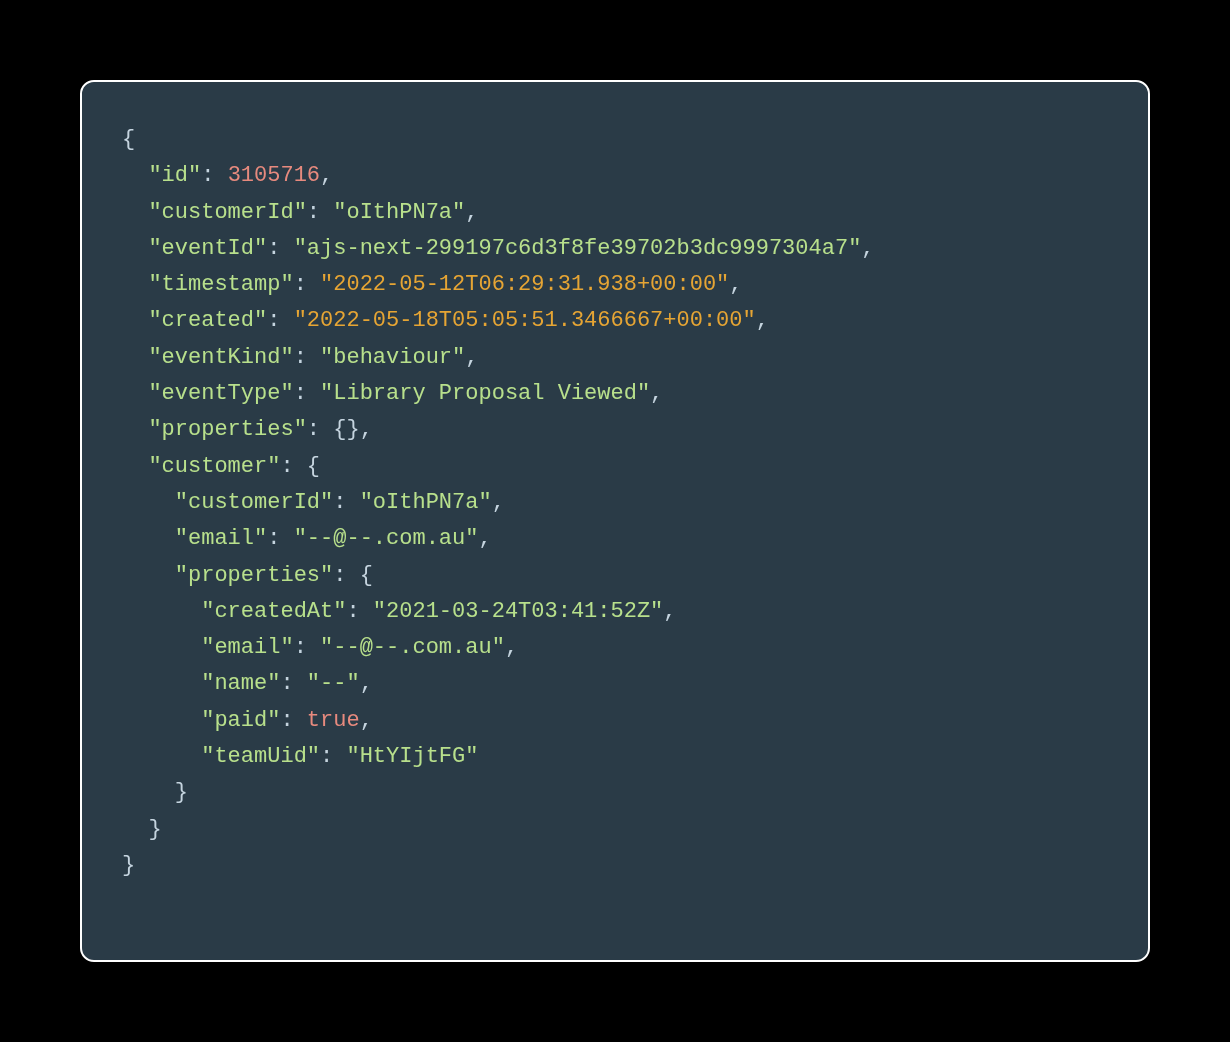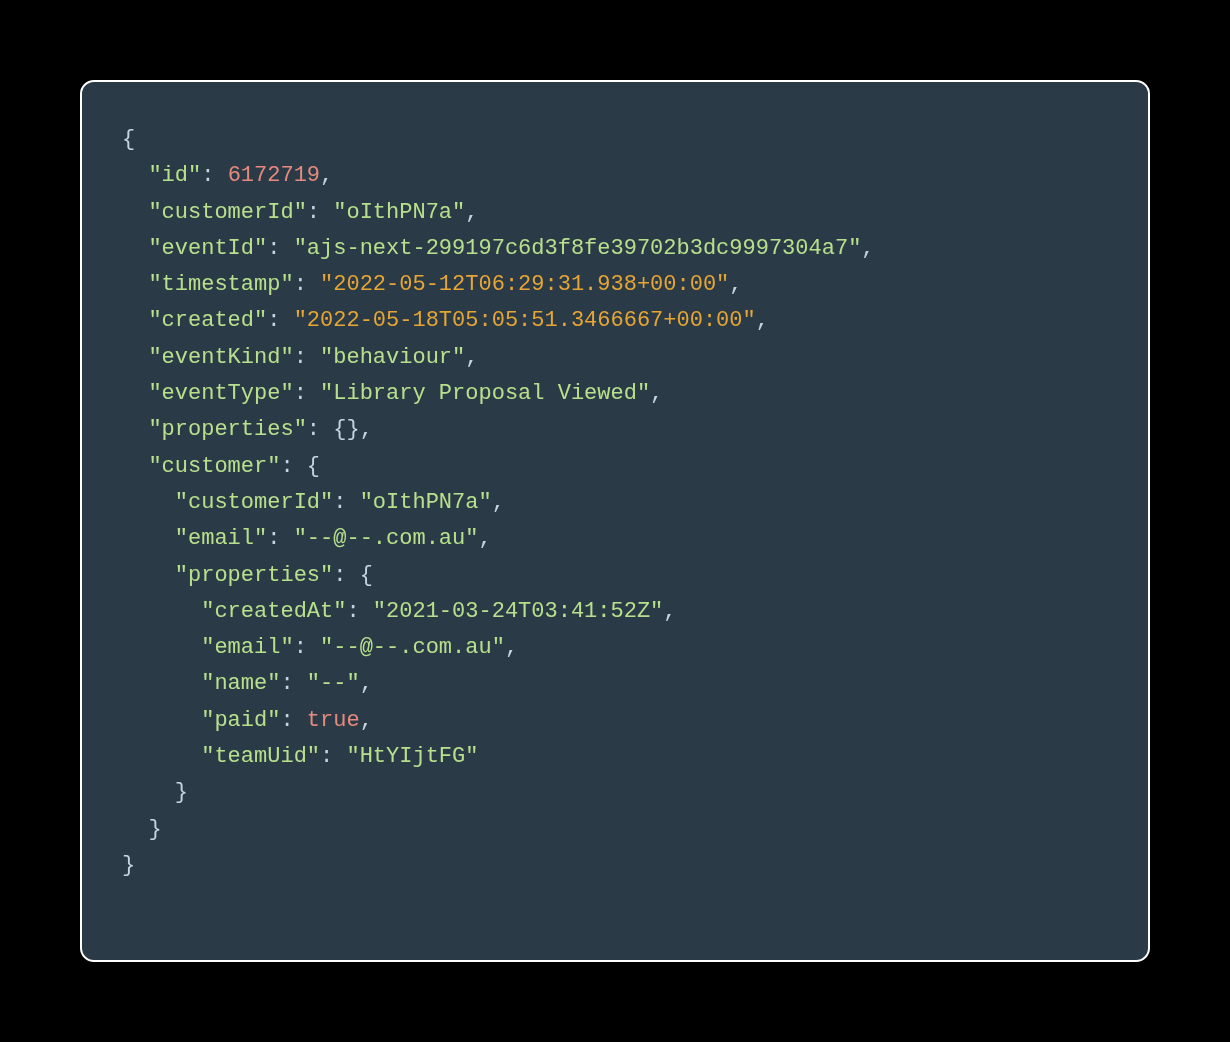--- a/index.html
+++ b/index.html
@@ -47,21 +47,21 @@
     }
     .punct {
       color: #c5d4df;
     }
   </style>
 </head>
 <body>
 
 <div class="code-panel">
 <pre><span class="punct">{</span>
-  <span class="key">"id"</span><span class="punct">: </span><span class="number">6172719</span><span class="punct">,</span>
+  <span class="key">"id"</span><span class="punct">: </span><span class="number">3105716</span><span class="punct">,</span>
   <span class="key">"customerId"</span><span class="punct">: </span><span class="string">"oIthPN7a"</span><span class="punct">,</span>
   <span class="key">"eventId"</span><span class="punct">: </span><span class="string">"ajs-next-299197c6d3f8fe39702b3dc9997304a7"</span><span class="punct">,</span>
   <span class="key">"timestamp"</span><span class="punct">: </span><span class="date">"2022-05-12T06:29:31.938+00:00"</span><span class="punct">,</span>
   <span class="key">"created"</span><span class="punct">: </span><span class="date">"2022-05-18T05:05:51.3466667+00:00"</span><span class="punct">,</span>
   <span class="key">"eventKind"</span><span class="punct">: </span><span class="string">"behaviour"</span><span class="punct">,</span>
   <span class="key">"eventType"</span><span class="punct">: </span><span class="string">"Library Proposal Viewed"</span><span class="punct">,</span>
   <span class="key">"properties"</span><span class="punct">: </span><span class="punct">{}</span><span class="punct">,</span>
   <span class="key">"customer"</span><span class="punct">: </span><span class="punct">{</span>
     <span class="key">"customerId"</span><span class="punct">: </span><span class="string">"oIthPN7a"</span><span class="punct">,</span>
     <span class="key">"email"</span><span class="punct">: </span><span class="string">"--@--.com.au"</span><span class="punct">,</span>

